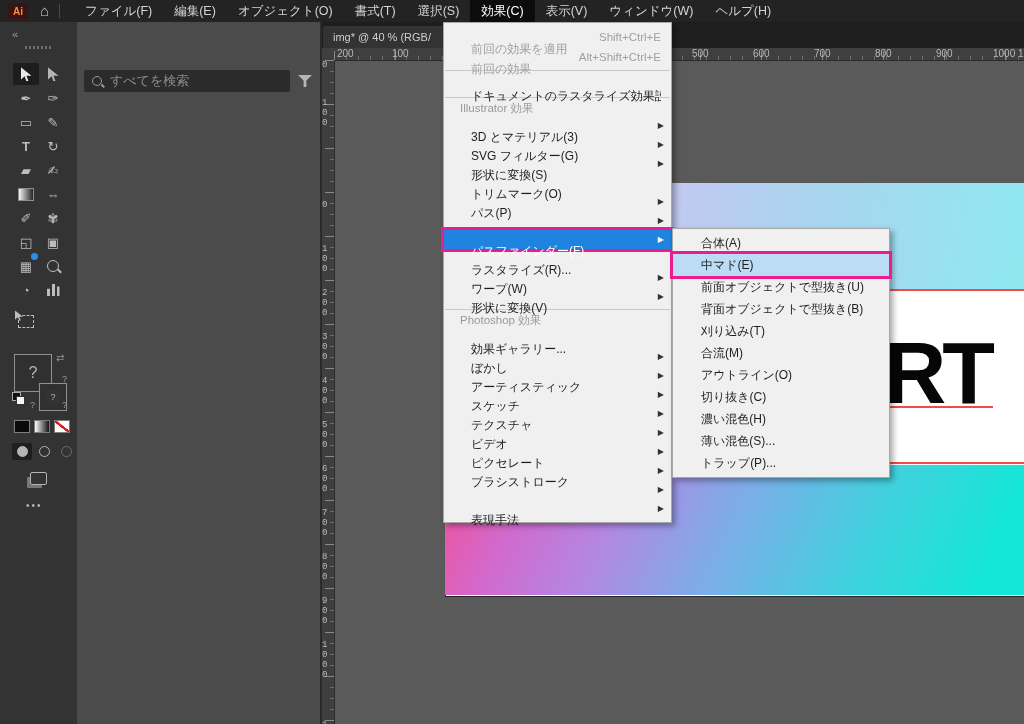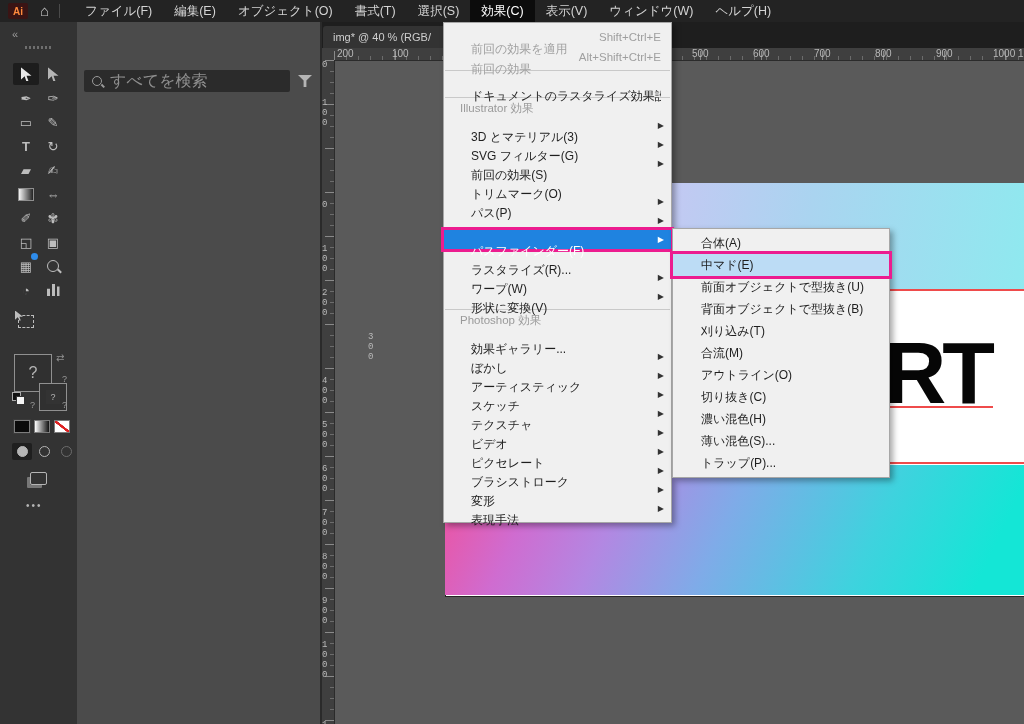--- a/index.html
+++ b/index.html
@@ -77,21 +77,21 @@
   #dock{left:77px;top:22px;width:243px;height:702px;background:#4b4b4b;
         border-right:2px solid #2a2a2a;z-index:5;}
   .dock-top{left:77px;top:22px;width:243px;height:20px;background:#3d3d3d;}
   .panel-tabrow{left:77px;top:42px;width:243px;height:21px;background:#383838;
         border-bottom:1px solid #2f2f2f;}
   .panel-tab{position:absolute;left:0;top:0;width:68px;height:21px;background:#4a4a4a;
         color:#e4e4e4;font-size:11.5px;display:flex;align-items:center;justify-content:center;}
   .burger{position:absolute;right:10px;top:2px;color:#cfcfcf;font-size:13px;}
   .searchbox{left:84px;top:70px;width:206px;height:22px;background:#2b2b2b;
         border-radius:2px;display:flex;align-items:center;z-index:6;}
-  .searchbox .ph{color:#8f8f8f;font-size:16px;}
+  .searchbox .ph{color:#8f8f8f;font-size:13px;}
   .s-mag{position:relative;width:8px;height:8px;border:1.4px solid #9a9a9a;
         border-radius:50%;margin:0 8px 0 8px;}
   .s-mag::after{content:"";position:absolute;width:4px;height:1.5px;background:#9a9a9a;
         right:-3.5px;bottom:-1px;transform:rotate(45deg);}
   .funnel{left:298px;top:75px;width:14px;height:12px;background:#b5b5b5;
         clip-path:polygon(0 0,100% 0,60% 45%,60% 100%,40% 100%,40% 45%);z-index:6;}
   .lrow{position:absolute;left:77px;width:241px;height:23px;display:flex;
         align-items:center;border-bottom:1px solid #414141;background:#4b4b4b;}
   .lrow.selrow{background:#545f6b;}
   .eye{width:13px;height:8px;border:1.4px solid #cdcdcd;border-radius:50%;
@@ -353,21 +353,21 @@
   <span class="hlab" style="left:814px;">700</span>
   <span class="hlab" style="left:875px;">800</span>
   <span class="hlab" style="left:936px;">900</span>
   <span class="hlab" style="left:993px;">1000</span>
   <span class="hlab" style="left:1018px;">1</span>
   <span class="vlab" style="top:60px;">0</span>
   <span class="vlab" style="top:98px;">100</span>
   <span class="vlab" style="top:200px;">0</span>
   <span class="vlab" style="top:244px;">100</span>
   <span class="vlab" style="top:288px;">200</span>
-  <span class="vlab" style="top:332px;margin-left:46px;">300</span>
+  <span class="vlab" style="top:332px;">300</span>
   <span class="vlab" style="top:376px;">400</span>
   <span class="vlab" style="top:420px;">500</span>
   <span class="vlab" style="top:464px;">600</span>
   <span class="vlab" style="top:508px;">700</span>
   <span class="vlab" style="top:552px;">800</span>
   <span class="vlab" style="top:596px;">900</span>
   <span class="vlab" style="top:640px;">1000</span>
   <span class="vlab" style="top:692px;margin-top:28px;">11</span>
 
   <div id="fxmenu" class="abs">
@@ -387,21 +387,21 @@
     <div class="mhead">Illustrator 効果</div>
     <div class="mi">
         <span class="lbl">3D とマテリアル(3)</span>
         <span class="arr">▶</span>
       </div>
     <div class="mi">
         <span class="lbl">SVG フィルター(G)</span>
         <span class="arr">▶</span>
       </div>
     <div class="mi">
-        <span class="lbl">前回の効果(S)</span>
+        <span class="lbl">形状に変換(S)</span>
         <span class="arr">▶</span>
       </div>
     <div class="mi">
         <span class="lbl">トリムマーク(O)</span>
       </div>
     <div class="mi">
         <span class="lbl">パス(P)</span>
         <span class="arr">▶</span>
       </div>
     <div class="mi">
@@ -449,21 +449,20 @@
       </div>
     <div class="mi">
         <span class="lbl">ピクセレート</span>
         <span class="arr">▶</span>
       </div>
     <div class="mi">
         <span class="lbl">ブラシストローク</span>
         <span class="arr">▶</span>
       </div>
     <div class="mi">
-        <span class="lbl">変形</span>
         <span class="arr">▶</span>
       </div>
     <div class="mi">
         <span class="lbl">表現手法</span>
         <span class="arr">▶</span>
       </div>
   </div>
 
   <div id="submenu" class="abs">
     <div class="smi">合体(A)</div>

